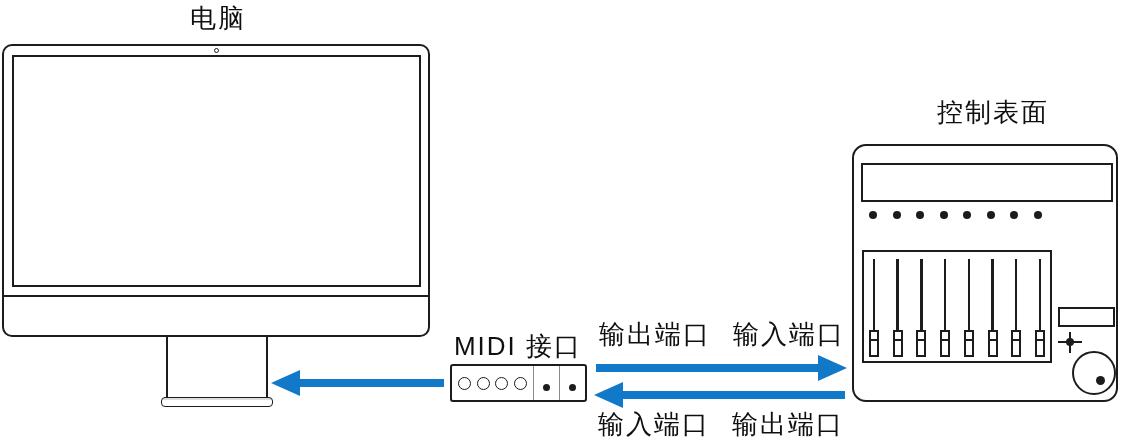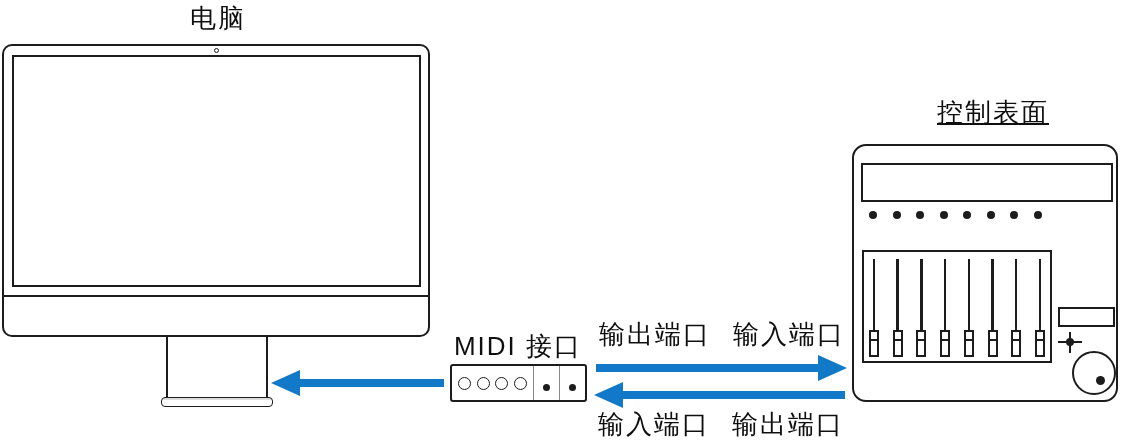--- a/index.html
+++ b/index.html
@@ -77,21 +77,21 @@
     border:2px solid var(--stroke); border-radius:50%; background:#fff; }
   .cs-jog-dot { left:1096px; top:376px; width:9px; height:9px;
     border-radius:50%; background:var(--stroke); }
 </style>
 </head>
 <body>
 
 <div class="stage">
 
   <div class="lbl center" style="left:118px; top:4px; width:200px;">电脑</div>
-  <div class="lbl center" style="left:893px; top:98px; width:200px;text-decoration:underline;">控制表面</div>
+  <div class="lbl center" style="left:893px; top:98px; width:200px;">控制表面</div>
   <div class="lbl center" style="left:418px; top:332px; width:200px;">MIDI 接口</div>
   <div class="lbl" style="left:599px; top:320px;">输出端口</div>
   <div class="lbl" style="left:733px; top:320px;">输入端口</div>
   <div class="lbl" style="left:598px; top:410px;">输入端口</div>
   <div class="lbl" style="left:732px; top:410px;">输出端口</div>
 
   <div class="abs imac-body"></div>
   <div class="abs imac-screen"></div>
   <div class="abs imac-camera"></div>
   <div class="abs imac-chin-line"></div>

